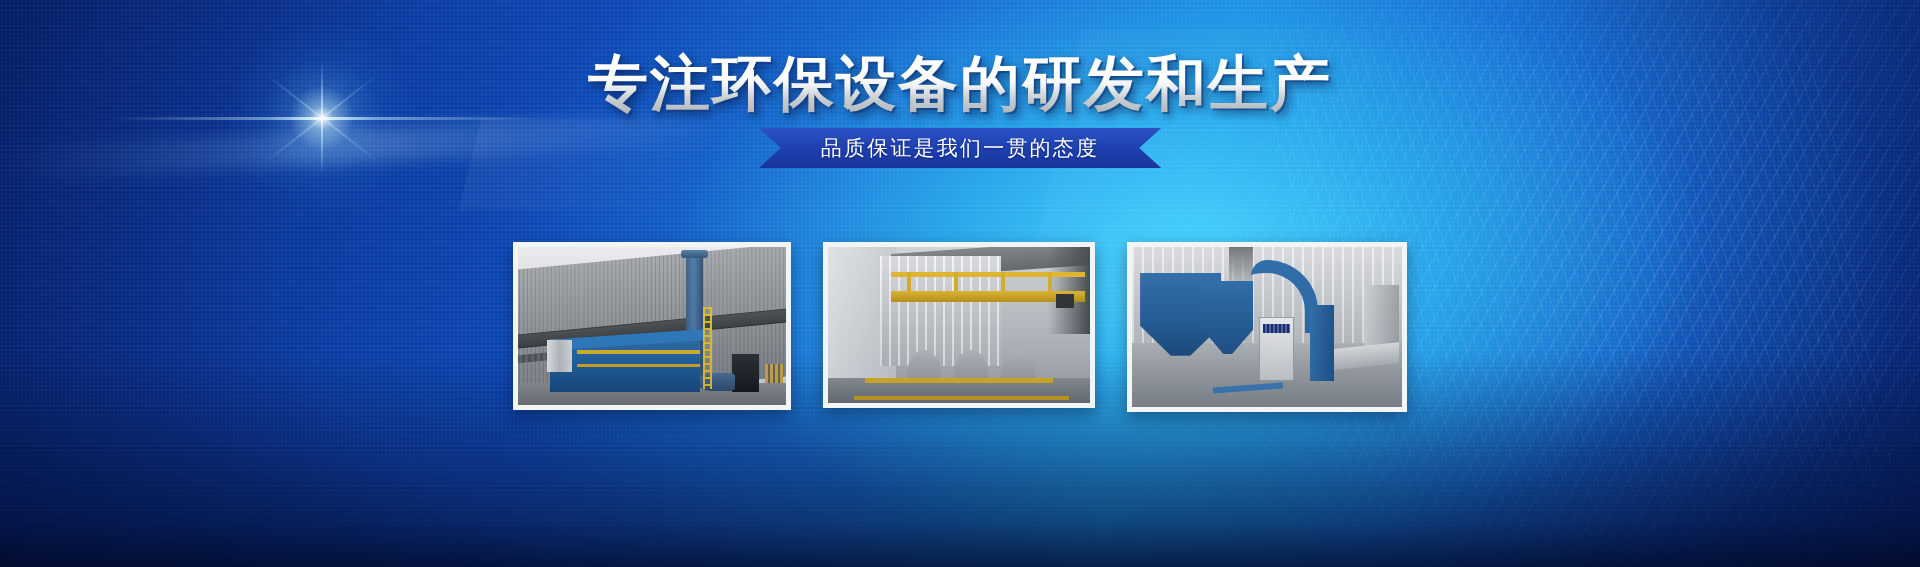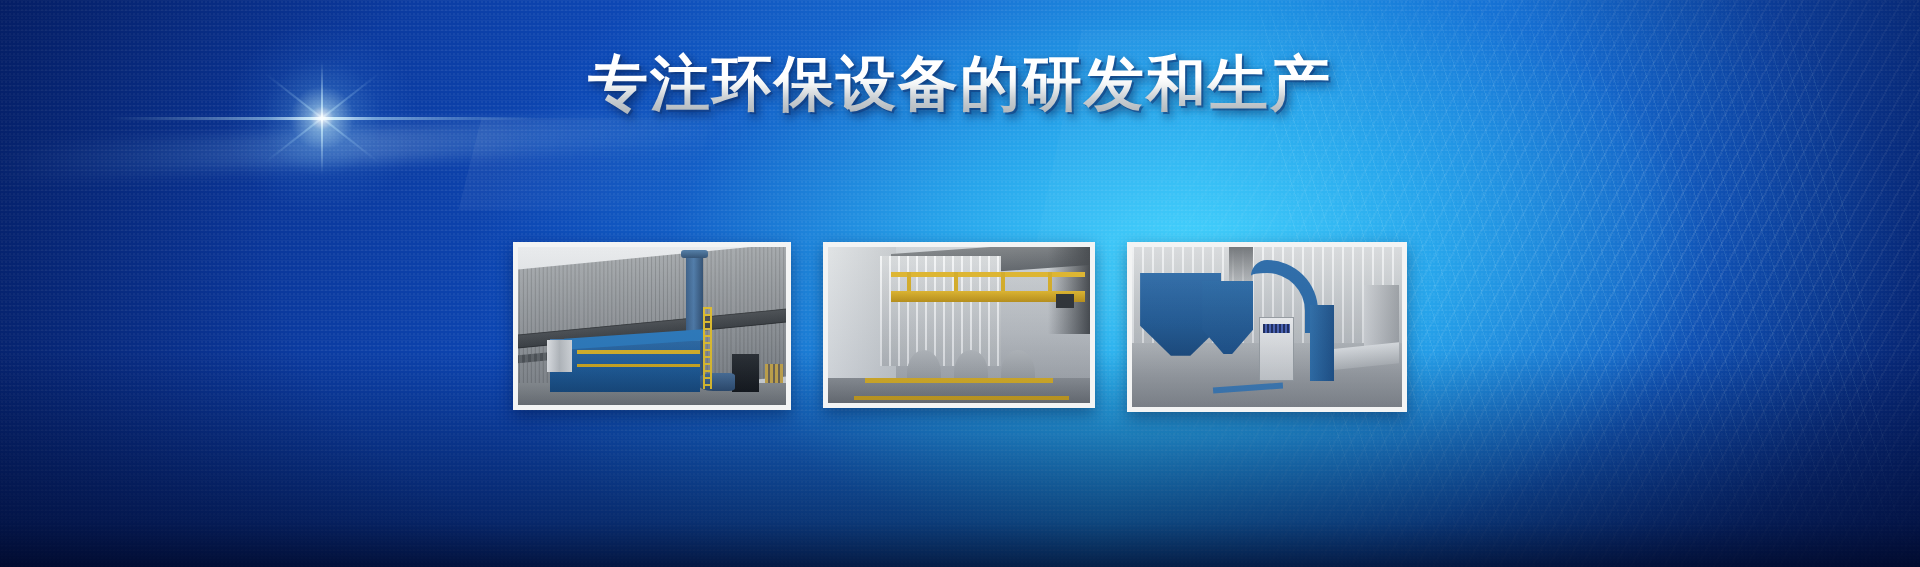--- a/index.html
+++ b/index.html
@@ -499,20 +499,25 @@
     <div class="d2"></div>
     <div class="glow"></div>
   </div>
 
   <div id="vignette"></div>
 
   <div id="content">
 
     <div id="headline">专注环保设备的研发和生产</div>
 
+    <div id="badge-wrap">
+      <div id="badge">
+        <span id="badge-text">品质保证是我们一贯的态度</span>
+      </div>
+    </div>
 
 
     <div id="photos">
 
       <div class="photo p1">
         <div class="scene">
           <div class="sky"></div>
           <div class="wall"></div>
           <div class="band"></div>
           <div class="band2"></div>

